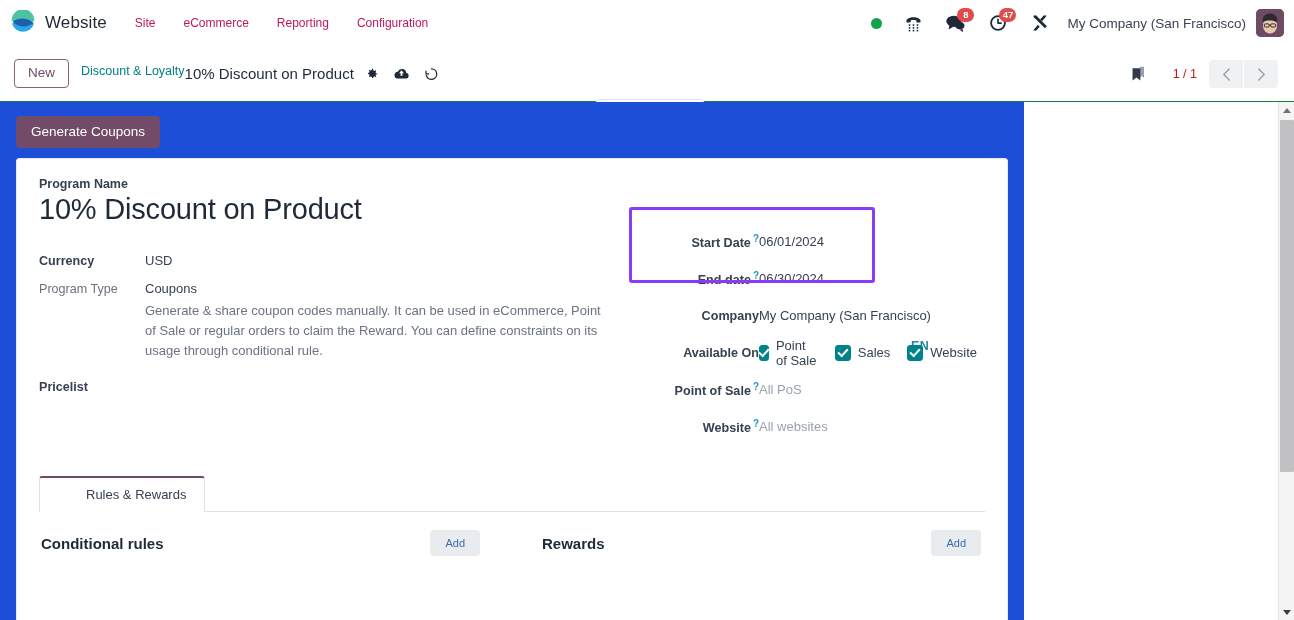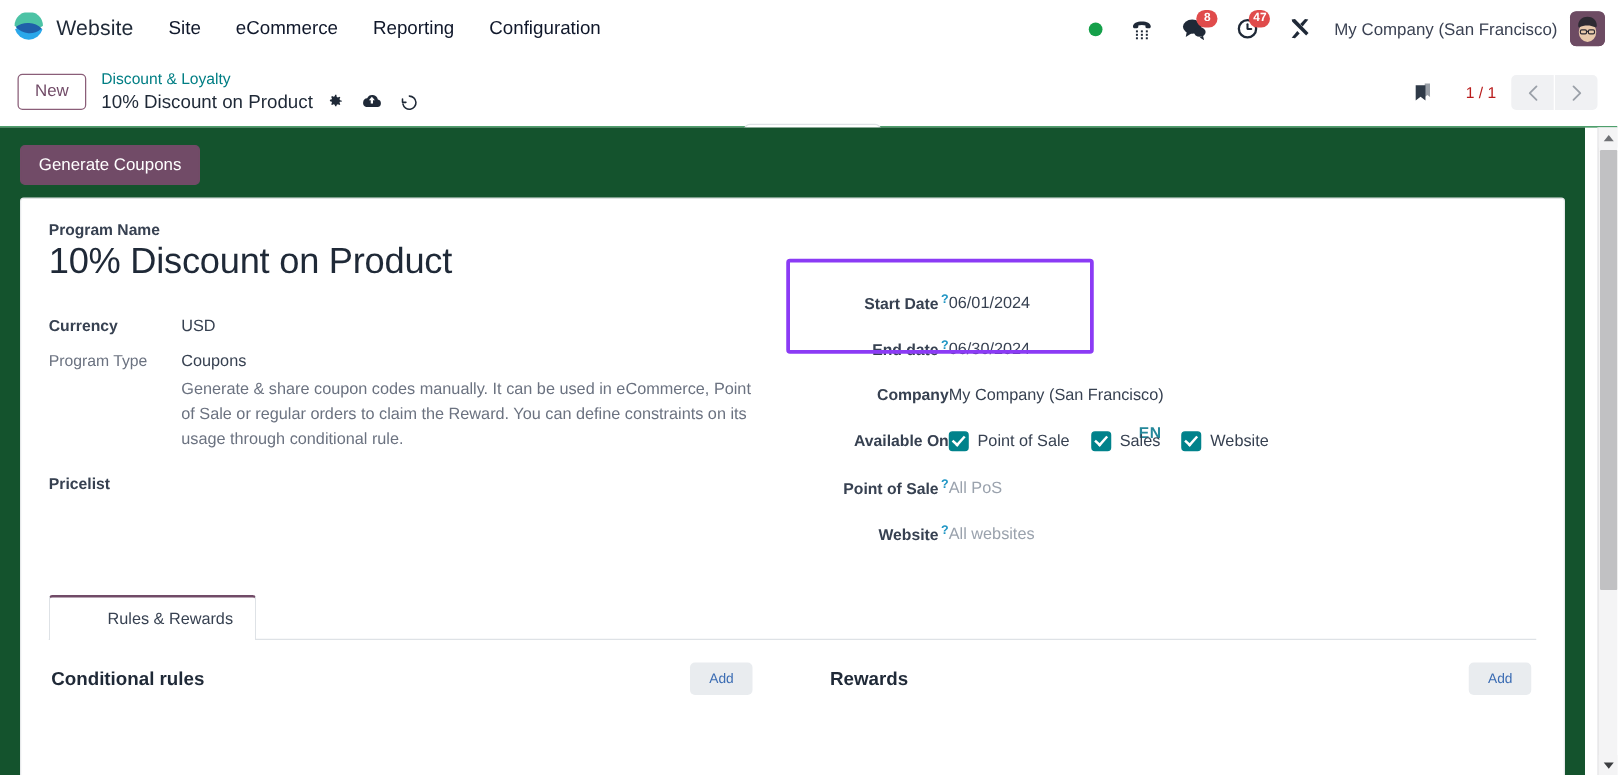--- a/index.html
+++ b/index.html
@@ -20,21 +20,21 @@
     position: relative;
     border-bottom: 1px solid #ffffff;
   }
   .brand { display: flex; align-items: center; gap: 9px; margin-right: 18px; }
   .brand-logo { width: 26px; height: 26px; display: block; }
   .brand-name {
     font-size: 17px; color: #1f2937; letter-spacing: .1px;
   }
   .nav-menu { display: flex; align-items: center; gap: 24px; margin-left: 8px; }
   .nav-item {
-    font-size: 15px; color: #0f172a; cursor: pointer; padding: 4px 2px;
+    font-size: 12px; color: #be185d; cursor: pointer; padding: 4px 2px;
     white-space: nowrap;
   }
   .nav-right {
     position: absolute; right: 10px; top: 0; height: 46px;
     display: flex; align-items: center; gap: 0;
   }
   .sysicon {
     position: relative; display: flex; align-items: center; justify-content: center;
     height: 46px; padding: 0 11px; cursor: pointer; color: #1f2937;
   }
@@ -58,21 +58,21 @@
   .control-panel {
     height: 56px; width: 1294px; background: #ffffff;
     display: flex; align-items: center; padding: 0 14px 0 14px;
     position: relative; border-bottom: 1px solid #15803d;
   }
   .btn-new {
     border: 1px solid #8a5e78; color: #714b67; background: #fff;
     border-radius: 4px; font-size: 13.5px; padding: 5px 13px;
     cursor: pointer; margin-right: 12px; line-height: 1.25;
   }
-  .breadcrumb-wrap { display: flex; flex-direction: column; }
+  .breadcrumb-wrap { display: flex; flex-direction: row; }
   .bc-parent {
     font-size: 12.5px; color: #017e84; cursor: pointer; line-height: 1.25;
     font-weight: 500;
   }
   .bc-current-row { display: flex; align-items: center; gap: 0; line-height: 1.3; }
   .bc-current { font-size: 15px; color: #1f2937; }
   .bc-icons { display: flex; align-items: center; gap: 14px; margin-left: 11px; }
   .bc-ico { cursor: pointer; color: #1f2937; display: flex; align-items: center; }
 
   .stat-button {
@@ -96,22 +96,22 @@
   .pager-btn {
     width: 34px; height: 28px; background: #f0f1f3; border: none;
     display: flex; align-items: center; justify-content: center;
     cursor: pointer; color: #9aa0a8;
   }
   .pager-btn.prev { border-radius: 4px 0 0 4px; margin-right: 1px; }
   .pager-btn.next { border-radius: 0 4px 4px 0; }
 
   
   .content-area {
-    width: 1268px; height: 518px;
-    background: #14532d; position: relative; overflow: hidden;
+    width: 1024px; height: 518px;
+    background: #1d4ed8; position: relative; overflow: hidden;
   }
   .action-bar { padding: 14px 0 10px 16px; }
   .btn-generate {
     background: #714b67; color: #ffffff; border: 1px solid #714b67;
     border-radius: 4px; font-size: 13.5px; padding: 7px 14px; cursor: pointer;
     line-height: 1.2;
   }
   .sheet {
     margin: 0 16px; background: #ffffff; border: 1px solid #e7e9eb;
     border-radius: 3px; min-height: 480px; padding: 18px 22px 0 22px;

